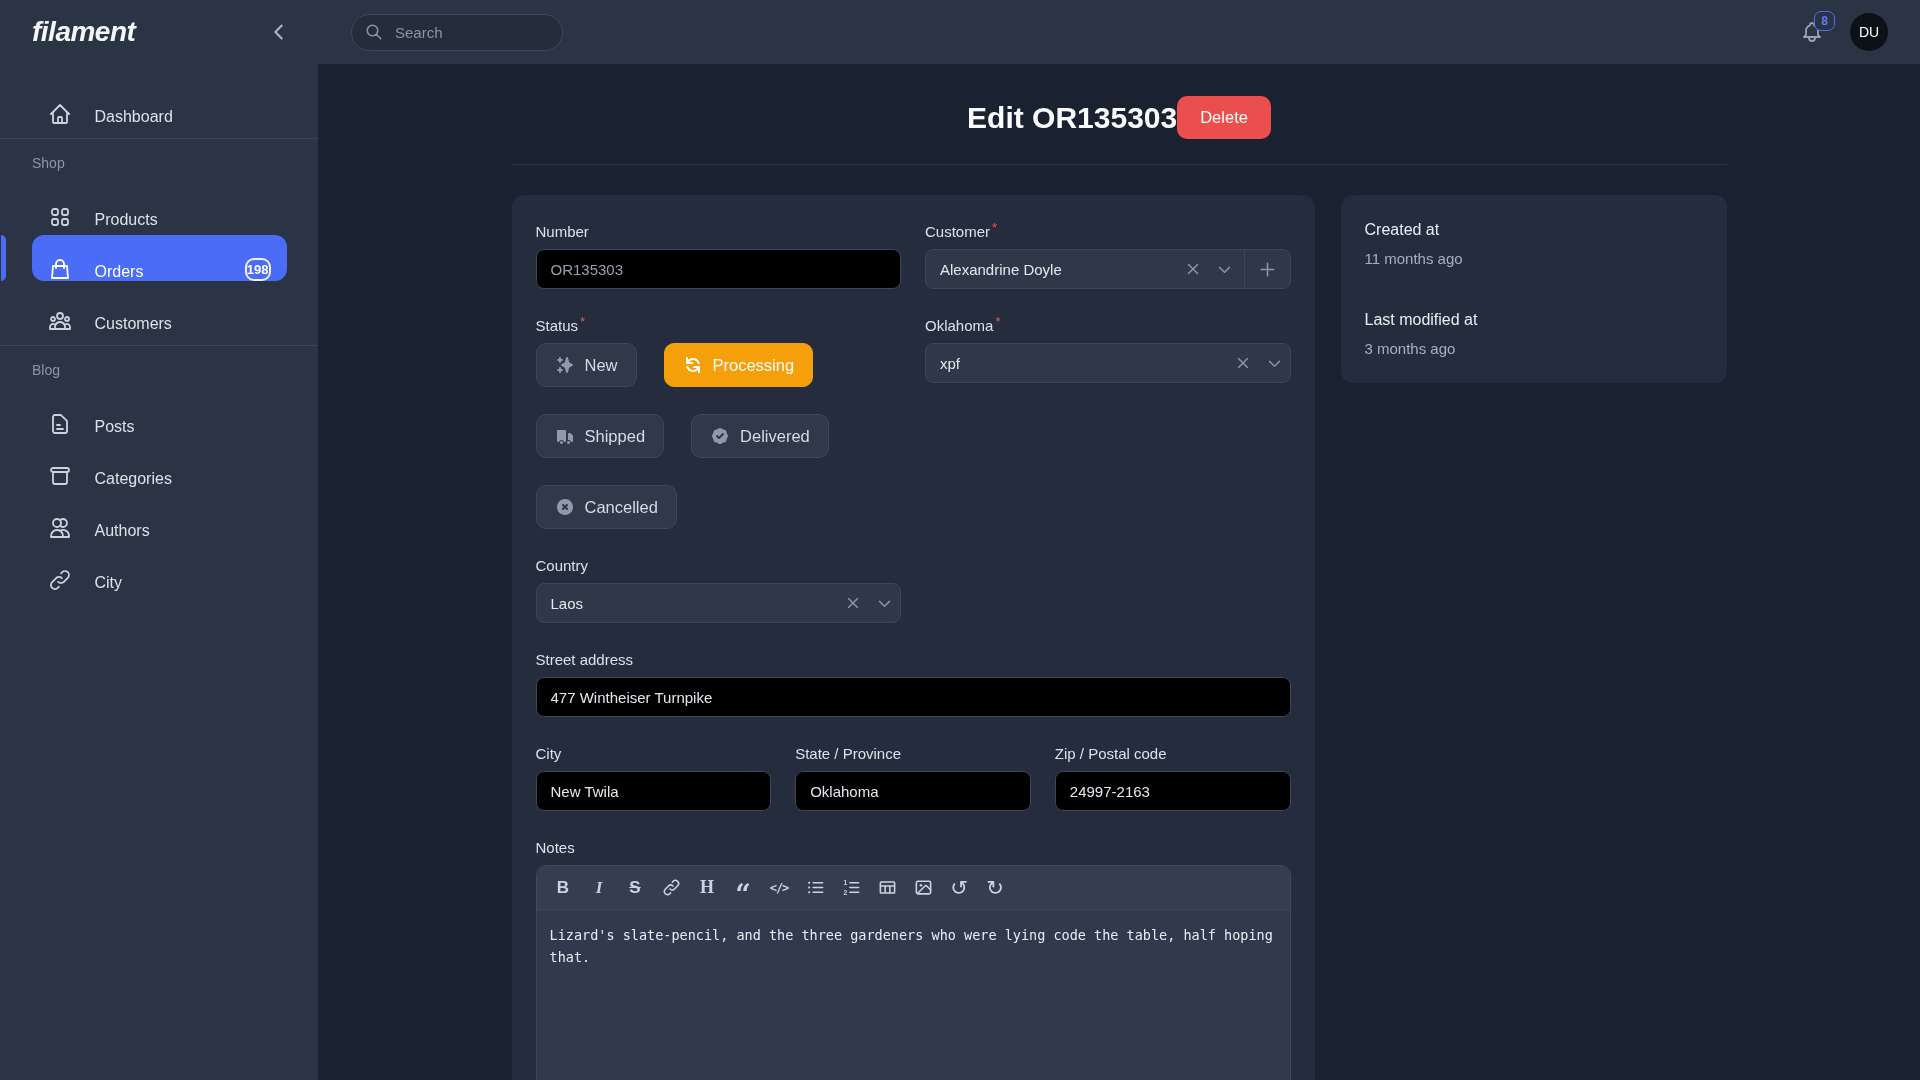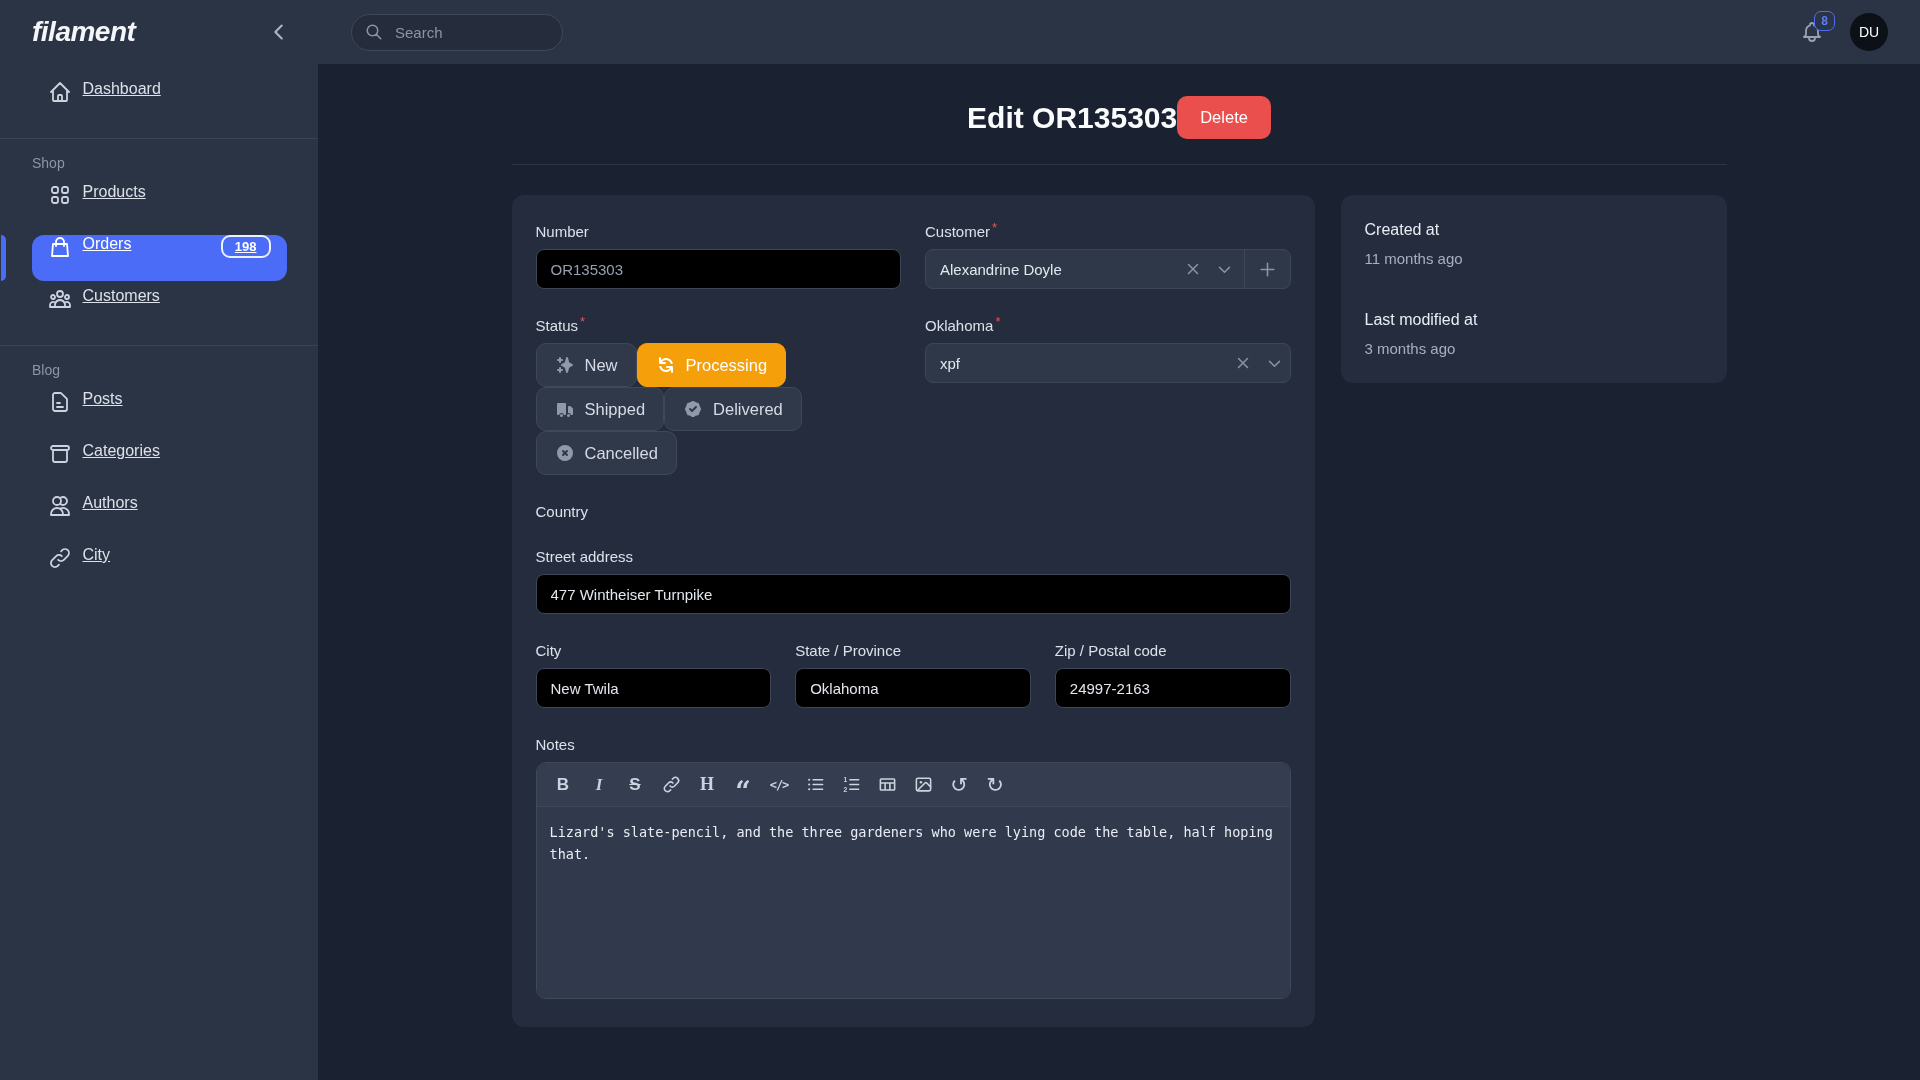--- a/index.html
+++ b/index.html
@@ -18,26 +18,26 @@
   .collapse-btn { background:none; border:none; color:#aeb7c6; cursor:pointer; padding:4px; }
   .search-box { margin-left:33px; width:212px; height:37px; border-radius:19px; background:#252d3d; border:1px solid #3e485a; display:flex; align-items:center; gap:10px; padding:0 13px; color:#8b95a6; }
   .search-box input { flex:1; min-width:0; background:transparent; border:none; outline:none; color:#cfd6e1; font-size:15px; font-family:"Liberation Sans",sans-serif; }
   .search-box input::placeholder { color:#8b95a6; }
   .bell-wrap { margin-left:auto; margin-right:26px; position:relative; background:none; border:none; color:#98a2b3; cursor:pointer; padding:0; }
   .bell-badge { position:absolute; top:-9px; right:-11px; background:#2b3444; border:1px solid #4e6cf5; color:#5b7cff; font-size:12px; font-weight:bold; line-height:1; padding:3px 6px; border-radius:7px; }
   .avatar { width:38px; height:38px; margin-right:32px; border-radius:50%; background:#0c1017; color:#fff; font-weight:normal; font-size:14px; display:flex; align-items:center; justify-content:center; cursor:pointer; border:none; }
 
   
   .sidebar { position:fixed; top:64px; left:0; bottom:0; width:318px; background:#2b3444; padding-top:16px; z-index:10; }
-  .nav-item { position:relative; width:255px; margin:0 auto 6px auto; height:46px; border-radius:12px; display:flex; align-items:flex-start; gap:11px; padding:0 16px; color:#dce1ea; font-size:16px; cursor:pointer;text-decoration:underline; }
+  .nav-item { position:relative; width:255px; margin:0 auto 6px auto; height:46px; border-radius:12px; display:flex; align-items:flex-end; gap:23px; padding:0 16px; color:#dce1ea; font-size:16px; cursor:pointer; }
   .nav-item svg { color:#ccd3df; flex:0 0 auto; }
   .nav-item.active { background:#4a6cf7; color:#fff; }
   .nav-item.active svg { color:#fff; }
   .nav-item.active::before { content:""; position:absolute; left:-31px; top:0; width:5px; height:46px; background:#4a6cf7; border-radius:0 6px 6px 0; }
-  .nav-badge { margin-left:auto; border:2px solid rgba(255,255,255,.9); border-radius:9px; font-size:13px; font-weight:bold; padding:3px 12px; line-height:1; }
+  .nav-badge { margin-left:auto; border:2px solid rgba(255,255,255,.9); border-radius:9px; font-size:13px; font-weight:bold; padding:3px 0; line-height:1; }
   .nav-sep { border:none; border-top:1px solid rgba(255,255,255,.08); margin:12px 0 16px 0; }
   .nav-group-label { color:#8b95a7; font-size:14px; margin:0 0 12px 32px; }
 
   
   .main { position:absolute; left:318px; top:64px; right:0; bottom:0; overflow:hidden; }
   .content { max-width:1215px; margin:0 auto; padding-top:32px; }
   .page-header { display:flex; align-items:center; justify-content:center; }
   .page-title { margin:0; font-size:30px; font-weight:bold; color:#fbfcfe; }
   .delete-btn { background:#ea4f4d; color:#fff; border:none; border-radius:10px; height:43px; padding:0 23px; font-size:16.5px; font-weight:500; cursor:pointer; font-family:"Liberation Sans",sans-serif; }
   .header-rule { border:none; border-top:1px solid rgba(255,255,255,.09); margin:25px 0 0 0; }
@@ -52,21 +52,21 @@
   .row { margin-bottom:28px; }
 
   .input { width:100%; height:40px; background:#000000; border:1px solid #3c4657; border-radius:8px; padding:0 14px; color:#e3e8ef; font-size:15px; font-family:"Liberation Sans",sans-serif; outline:none; }
   .input.muted { color:#97a0af; }
 
   .select { display:flex; align-items:center; height:40px; background:#2e3848; border:1px solid #3c4657; border-radius:8px; overflow:hidden; cursor:pointer; }
   .select-value { flex:1; padding:0 14px; font-size:15px; color:#e3e8ef; white-space:nowrap; overflow:hidden; }
   .select-icon { background:none; border:none; color:#8a94a5; padding:0 7px; cursor:pointer; height:100%; display:flex; align-items:center; }
   .select-suffix { border:none; border-left:1px solid #3c4657; width:46px; height:100%; background:transparent; color:#8a94a5; display:flex; align-items:center; justify-content:center; cursor:pointer; margin-left:4px; }
 
-  .status-buttons { display:flex; flex-wrap:wrap; gap:0; }
+  .status-buttons { display:flex; flex-wrap:wrap; gap:27px; }
   .status-btn { display:flex; align-items:center; gap:10px; height:44px; padding:0 18px; border-radius:10px; background:#2f3949; border:1px solid #3e4859; color:#d6dbe5; font-size:16.5px; font-weight:500; cursor:pointer; font-family:"Liberation Sans",sans-serif; }
   .status-btn svg { color:#8f99aa; }
   .status-btn.selected { background:#f5a00b; border-color:#f5a00b; color:#fff; }
   .status-btn.selected svg { color:#fff; }
 
   .editor { border:1px solid #3f4959; border-radius:10px; overflow:hidden; }
   .editor-toolbar { background:#343e50; height:44px; display:flex; align-items:center; gap:9px; padding:0 13px; border-bottom:1px solid rgba(255,255,255,.05); }
   .tbtn { width:27px; height:30px; display:flex; align-items:center; justify-content:center; background:none; border:none; color:#ccd3de; cursor:pointer; font-size:17px; font-weight:bold; padding:0; font-family:"Liberation Sans",sans-serif; }
   .tbtn.serif { font-family:"Liberation Serif",serif; font-size:18px; }
   .tbtn.italic { font-style:italic; font-family:"Liberation Serif",serif; }
@@ -314,20 +314,35 @@
                   </svg>
               </span>
             </div>
           </div>
         </div>
 
         <div class="row" style="width:365px">
           <div class="field-label">
               <span>Country</span>
             </div>
+          <div class="select">
+            <span class="select-value">Laos</span>
+            <button class="select-icon">
+              <span>
+                  <svg width="18" height="18" viewBox="0 0 24 24" fill="none" stroke="currentColor" stroke-width="2" stroke-linecap="round" stroke-linejoin="round">
+                    <path d="M6 18L18 6M6 6l12 12"></path>
+                  </svg>
+                </span>
+            </button>
+            <span class="select-icon">
+              <svg width="17" height="17" viewBox="0 0 24 24" fill="none" stroke="currentColor" stroke-width="2" stroke-linecap="round" stroke-linejoin="round">
+                  <path d="M19 9l-7 7-7-7"></path>
+                </svg>
+            </span>
+          </div>
         </div>
 
         <div class="row">
           <div class="field-label">
               <span>Street address</span>
             </div>
           <input class="input" value="477 Wintheiser Turnpike" style="">
         </div>
 
         <div class="three-col">

